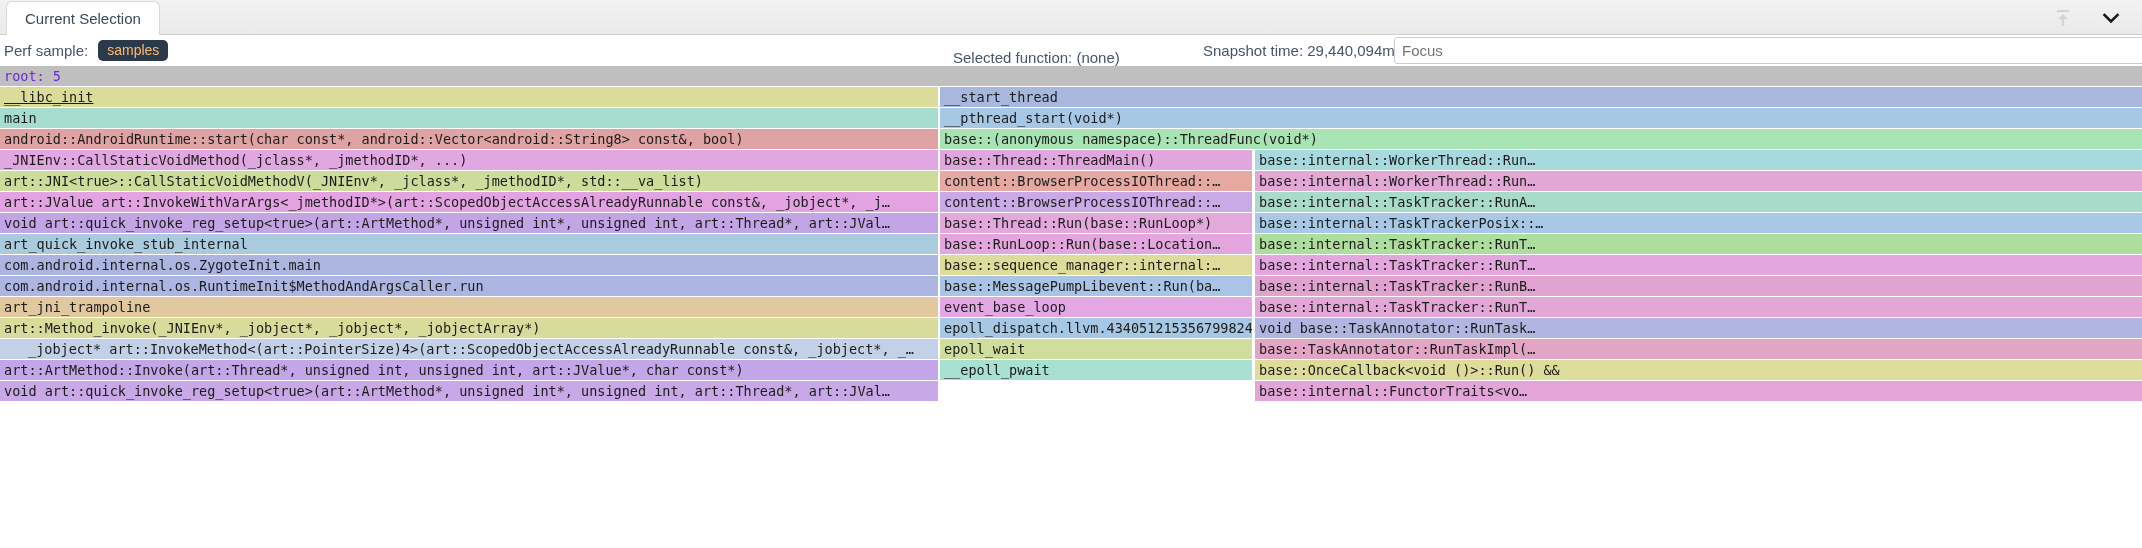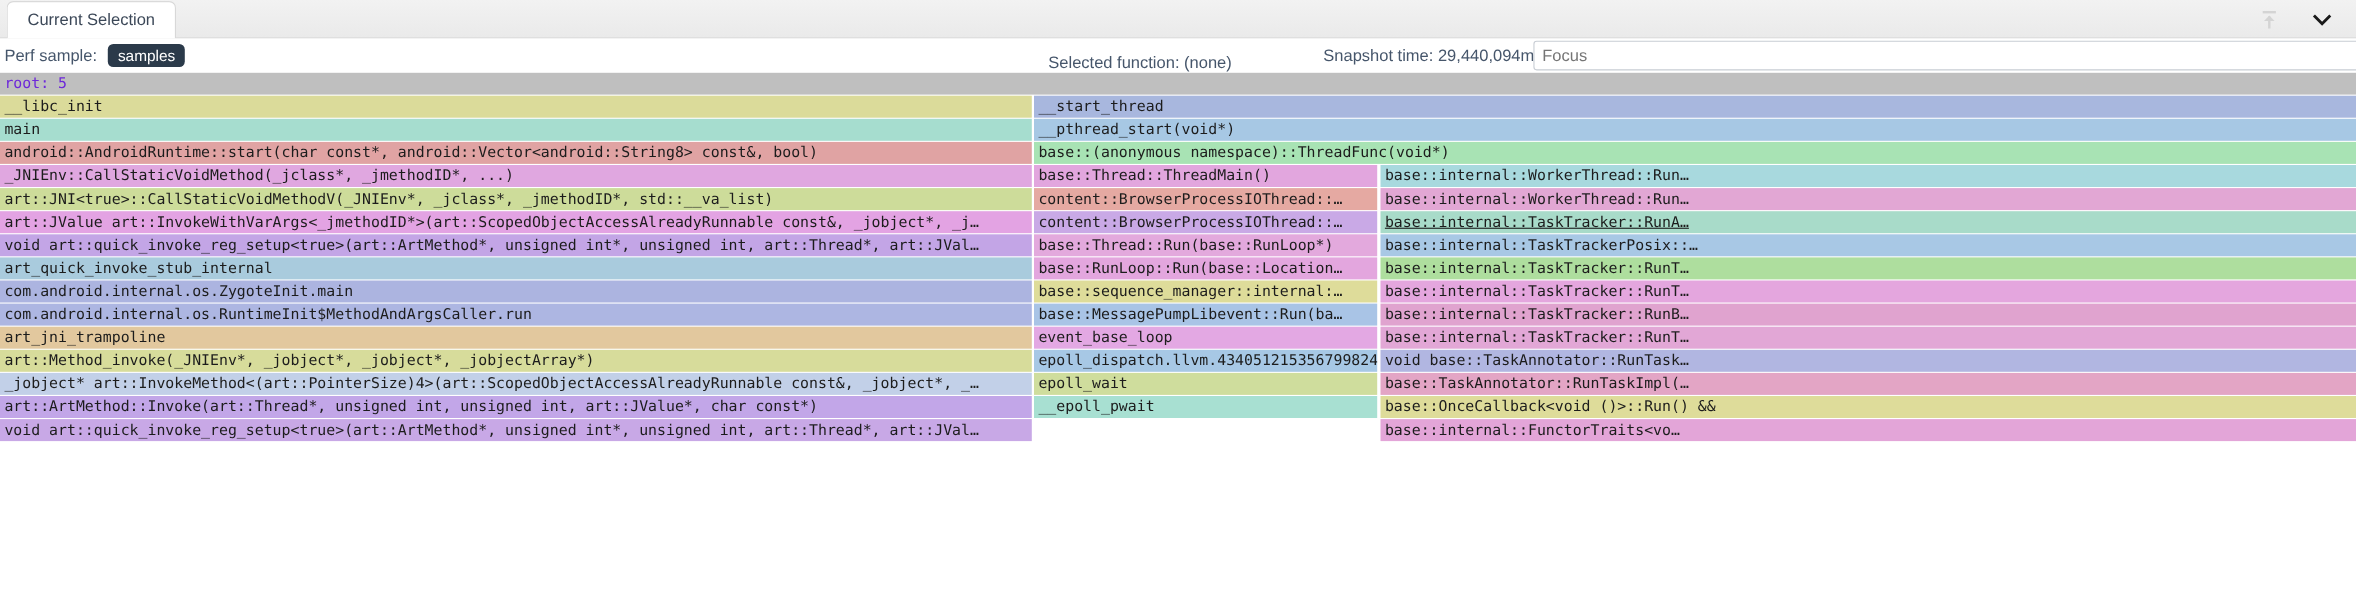--- a/index.html
+++ b/index.html
@@ -58,21 +58,21 @@
     font-size: 15px;
     color: #46566b;
     white-space: nowrap;
   }
   #perf-sample-group {
     position: absolute; left: 4px; top: 0; height: 31px;
     display: flex; align-items: center; gap: 10px;
   }
   .chip {
     background: #2b3a4a;
-    color: #ffffff;
+    color: #fdba74;
     font-size: 14px;
     border-radius: 5px;
     padding: 3px 9px 4px 9px;
     line-height: 1;
     cursor: default;
   }
   #selected-function-group { position: absolute; left: 953px; top: 0; height: 31px; display:flex; align-items:flex-end; }
   #snapshot-time-group   { position: absolute; left: 1203px; top: 0; height: 31px; display:flex; align-items:center; }
   #focus-group { position: absolute; left: 1394px; top: 0; height:31px; display:flex; align-items:center; }
   #focus-input {
@@ -153,21 +153,21 @@
   <div id="focus-group">
     <input id="focus-input" type="text" placeholder="Focus" style="">
   </div>
 </div>
 
 <div id="flame">
     <div class="frow">
       <div class="fcell root" title="root: 5" style="left: 0px; width: 2142px; background: rgb(191, 191, 191);">root: 5</div>
     </div>
     <div class="frow">
-      <div class="fcell" title="__libc_init" style="left: 0px; width: 938px; background: rgb(219, 219, 154);">__libc_init</div>
+      <div class="fcell" title="__libc_init" style="left: 0px; width: 938px; background: rgb(219, 219, 154); text-decoration: underline;">__libc_init</div>
       <div class="fcell" title="__start_thread" style="left: 940px; width: 1270px; background: rgb(168, 183, 222);">__start_thread</div>
     </div>
     <div class="frow">
       <div class="fcell" title="main" style="left: 0px; width: 938px; background: rgb(166, 221, 207);">main</div>
       <div class="fcell" title="__pthread_start(void*)" style="left: 940px; width: 1202px; background: rgb(167, 200, 228);">__pthread_start(void*)</div>
     </div>
     <div class="frow">
       <div class="fcell" title="android::AndroidRuntime::start(char const*, android::Vector&lt;android::String8&gt; const&amp;, bool)" style="left: 0px; width: 938px; background: rgb(224, 163, 163);">android::AndroidRuntime::start(char const*, android::Vector&lt;android::String8&gt; const&amp;, bool)</div>
       <div class="fcell" title="base::(anonymous namespace)::ThreadFunc(void*)" style="left: 940px; width: 1202px; background: rgb(168, 227, 180);">base::(anonymous namespace)::ThreadFunc(void*)</div>
     </div>
@@ -177,21 +177,21 @@
       <div class="fcell" title="base::internal::WorkerThread::Run…" style="left: 1255px; width: 887px; background: rgb(168, 217, 222);">base::internal::WorkerThread::Run…</div>
     </div>
     <div class="frow">
       <div class="fcell" title="art::JNI&lt;true&gt;::CallStaticVoidMethodV(_JNIEnv*, _jclass*, _jmethodID*, std::__va_list)" style="left: 0px; width: 938px; background: rgb(205, 220, 154);">art::JNI&lt;true&gt;::CallStaticVoidMethodV(_JNIEnv*, _jclass*, _jmethodID*, std::__va_list)</div>
       <div class="fcell" title="content::BrowserProcessIOThread::…" style="left: 940px; width: 312px; background: rgb(229, 169, 162);">content::BrowserProcessIOThread::…</div>
       <div class="fcell" title="base::internal::WorkerThread::Run…" style="left: 1255px; width: 887px; background: rgb(226, 167, 212);">base::internal::WorkerThread::Run…</div>
     </div>
     <div class="frow">
       <div class="fcell" title="art::JValue art::InvokeWithVarArgs&lt;_jmethodID*&gt;(art::ScopedObjectAccessAlreadyRunnable const&amp;, _jobject*, _j…" style="left: 0px; width: 938px; background: rgb(227, 163, 227);">art::JValue art::InvokeWithVarArgs&lt;_jmethodID*&gt;(art::ScopedObjectAccessAlreadyRunnable const&amp;, _jobject*, _j…</div>
       <div class="fcell" title="content::BrowserProcessIOThread::…" style="left: 940px; width: 312px; background: rgb(201, 169, 230);">content::BrowserProcessIOThread::…</div>
-      <div class="fcell" title="base::internal::TaskTracker::RunA…" style="left: 1255px; width: 887px; background: rgb(168, 219, 201); text-decoration: underline;">base::internal::TaskTracker::RunA…</div>
+      <div class="fcell" title="base::internal::TaskTracker::RunA…" style="left: 1255px; width: 887px; background: rgb(168, 219, 201);">base::internal::TaskTracker::RunA…</div>
     </div>
     <div class="frow">
       <div class="fcell" title="void art::quick_invoke_reg_setup&lt;true&gt;(art::ArtMethod*, unsigned int*, unsigned int, art::Thread*, art::JVal…" style="left: 0px; width: 938px; background: rgb(195, 165, 230);">void art::quick_invoke_reg_setup&lt;true&gt;(art::ArtMethod*, unsigned int*, unsigned int, art::Thread*, art::JVal…</div>
       <div class="fcell" title="base::Thread::Run(base::RunLoop*)" style="left: 940px; width: 312px; background: rgb(227, 169, 221);">base::Thread::Run(base::RunLoop*)</div>
       <div class="fcell" title="base::internal::TaskTrackerPosix::…" style="left: 1255px; width: 887px; background: rgb(168, 200, 229);">base::internal::TaskTrackerPosix::…</div>
     </div>
     <div class="frow">
       <div class="fcell" title="art_quick_invoke_stub_internal" style="left: 0px; width: 938px; background: rgb(169, 203, 221);">art_quick_invoke_stub_internal</div>
       <div class="fcell" title="base::RunLoop::Run(base::Location…" style="left: 940px; width: 312px; background: rgb(227, 166, 222);">base::RunLoop::Run(base::Location…</div>
       <div class="fcell" title="base::internal::TaskTracker::RunT…" style="left: 1255px; width: 887px; background: rgb(174, 222, 158);">base::internal::TaskTracker::RunT…</div>
@@ -210,21 +210,21 @@
       <div class="fcell" title="art_jni_trampoline" style="left: 0px; width: 938px; background: rgb(226, 200, 158);">art_jni_trampoline</div>
       <div class="fcell" title="event_base_loop" style="left: 940px; width: 312px; background: rgb(227, 168, 227);">event_base_loop</div>
       <div class="fcell" title="base::internal::TaskTracker::RunT…" style="left: 1255px; width: 887px; background: rgb(226, 167, 214);">base::internal::TaskTracker::RunT…</div>
     </div>
     <div class="frow">
       <div class="fcell" title="art::Method_invoke(_JNIEnv*, _jobject*, _jobject*, _jobjectArray*)" style="left: 0px; width: 938px; background: rgb(215, 220, 155);">art::Method_invoke(_JNIEnv*, _jobject*, _jobject*, _jobjectArray*)</div>
       <div class="fcell" title="epoll_dispatch.llvm.434051215356799824" style="left: 940px; width: 312px; background: rgb(167, 200, 229);">epoll_dispatch.llvm.434051215356799824</div>
       <div class="fcell" title="void base::TaskAnnotator::RunTask…" style="left: 1255px; width: 887px; background: rgb(177, 182, 225);">void base::TaskAnnotator::RunTask…</div>
     </div>
     <div class="frow">
-      <div class="fcell" title="_jobject* art::InvokeMethod&lt;(art::PointerSize)4&gt;(art::ScopedObjectAccessAlreadyRunnable const&amp;, _jobject*, _…" style="left: 0px; width: 938px; background: rgb(194, 208, 232);">_jobject* art::InvokeMethod&lt;(art::PointerSize)4&gt;(art::ScopedObjectAccessAlreadyRunnable const&amp;, _jobject*, _…</div>
+      <div class="fcell" title="_jobject* art::InvokeMethod&lt;(art::PointerSize)4&gt;(art::ScopedObjectAccessAlreadyRunnable const&amp;, _jobject*, _…" style="left: 0px; width: 938px; background: rgb(194, 208, 232); text-align: center;">_jobject* art::InvokeMethod&lt;(art::PointerSize)4&gt;(art::ScopedObjectAccessAlreadyRunnable const&amp;, _jobject*, _…</div>
       <div class="fcell" title="epoll_wait" style="left: 940px; width: 312px; background: rgb(207, 221, 157);">epoll_wait</div>
       <div class="fcell" title="base::TaskAnnotator::RunTaskImpl(…" style="left: 1255px; width: 887px; background: rgb(227, 165, 197);">base::TaskAnnotator::RunTaskImpl(…</div>
     </div>
     <div class="frow">
       <div class="fcell" title="art::ArtMethod::Invoke(art::Thread*, unsigned int, unsigned int, art::JValue*, char const*)" style="left: 0px; width: 938px; background: rgb(194, 166, 232);">art::ArtMethod::Invoke(art::Thread*, unsigned int, unsigned int, art::JValue*, char const*)</div>
       <div class="fcell" title="__epoll_pwait" style="left: 940px; width: 312px; background: rgb(168, 224, 210);">__epoll_pwait</div>
       <div class="fcell" title="base::OnceCallback&lt;void ()&gt;::Run() &amp;&amp;" style="left: 1255px; width: 887px; background: rgb(222, 220, 154);">base::OnceCallback&lt;void ()&gt;::Run() &amp;&amp;</div>
     </div>
     <div class="frow">
       <div class="fcell" title="void art::quick_invoke_reg_setup&lt;true&gt;(art::ArtMethod*, unsigned int*, unsigned int, art::Thread*, art::JVal…" style="left: 0px; width: 938px; background: rgb(200, 168, 230);">void art::quick_invoke_reg_setup&lt;true&gt;(art::ArtMethod*, unsigned int*, unsigned int, art::Thread*, art::JVal…</div>

